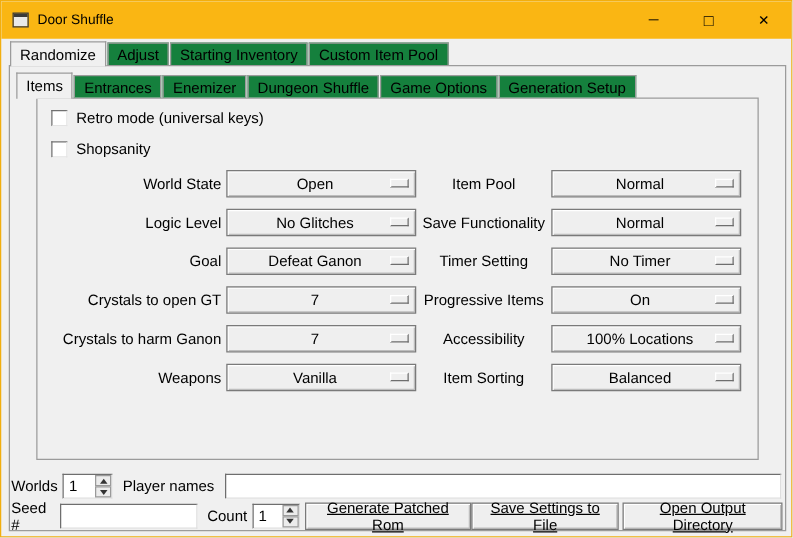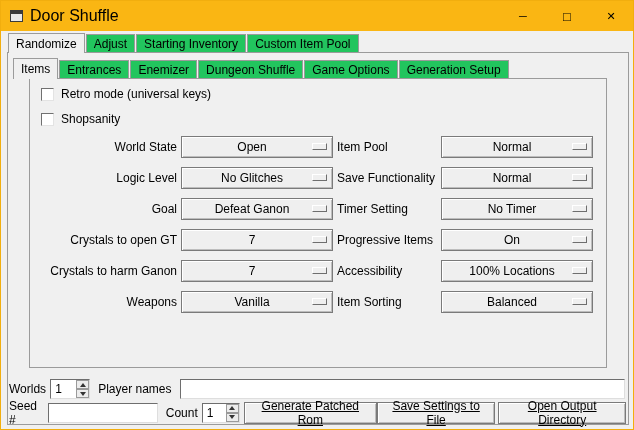--- a/index.html
+++ b/index.html
@@ -16,36 +16,36 @@
   .titlebar {
     position: absolute; left: 0; top: 0; right: 0; height: 30px;
     background: var(--titlebar, #fab613);
     display: flex; align-items: center; z-index: 6;
   }
   .app-icon {
     width: 13px; height: 12px; margin: 0 7px 0 9px;
     border: 1px solid #3a3a3a;
     background: linear-gradient(#3a3a3a 0 3px, #e9e9e9 3px);
   }
-  .title { font-size: 16px; color: #000; }
+  .title { font-size: 11px; color: #000; }
   .winbtns { margin-left: auto; display: flex; height: 100%; }
   .winbtn {
     width: 44px; height: 100%; display: flex; align-items: center; justify-content: center;
     font-size: 11px; color: #000; cursor: default;
   }
   .winbtn.max { font-size: 13px; }
 
   
   .tabs { position: absolute; display: flex; align-items: flex-end; z-index: 4; }
   .outer-tabs { left: 7px; top: 32px; height: 20px; }
   .inner-tabs { left: 12px; top: 57px; height: 21px; }
   .tab {
     height: 18px; padding: 0 7px; font-size: 12px; color: #000;
     display: flex; align-items: center;
-    background: #22c55e;
+    background: #15803d;
     border: 1px solid #9b9b9b; border-bottom: none;
     margin-right: 1px; margin-bottom: 1px;
   }
   .tab.selected { background: #f0f0f0; height: 100%; margin-bottom: 0; }
 
   .pane { position: absolute; border: 1px solid #9b9b9b; background: transparent; z-index: 1; }
   .outer-pane { left: 6px; top: 51px; width: 622px; height: 373px; }
   .inner-pane { left: 28px; top: 77px; width: 578px; height: 290px; }
 
   
@@ -56,21 +56,21 @@
   .cb {
     width: 13px; height: 13px; background: #fff;
     border: 1px solid; border-color: #707070 #e3e3e3 #e3e3e3 #707070;
   }
 
   
   .fields { position: absolute; left: 36px; top: 130px; width: 556px; z-index: 3; }
   .frow { display: flex; align-items: center; height: 31px; }
   .lbl { font-size: 12px; color: #000; }
   .lbl-l { width: 140px; text-align: right; }
-  .lbl-r { width: 100px; text-align: left; margin-left: 4px; }
+  .lbl-r { width: 100px; text-align: center; margin-left: 4px; }
   .dd {
     position: relative; width: 152px; height: 22px; margin-left: 4px;
     background: #efefef;
     border: 1px solid #7a7a7a;
     box-shadow: inset 1px 1px 0 #ffffff, inset -1px -1px 0 #bdbdbd;
     display: flex; align-items: center; justify-content: center;
     font-size: 12px; cursor: default;
   }
   .dval { padding-right: 10px; }
   .ind {

